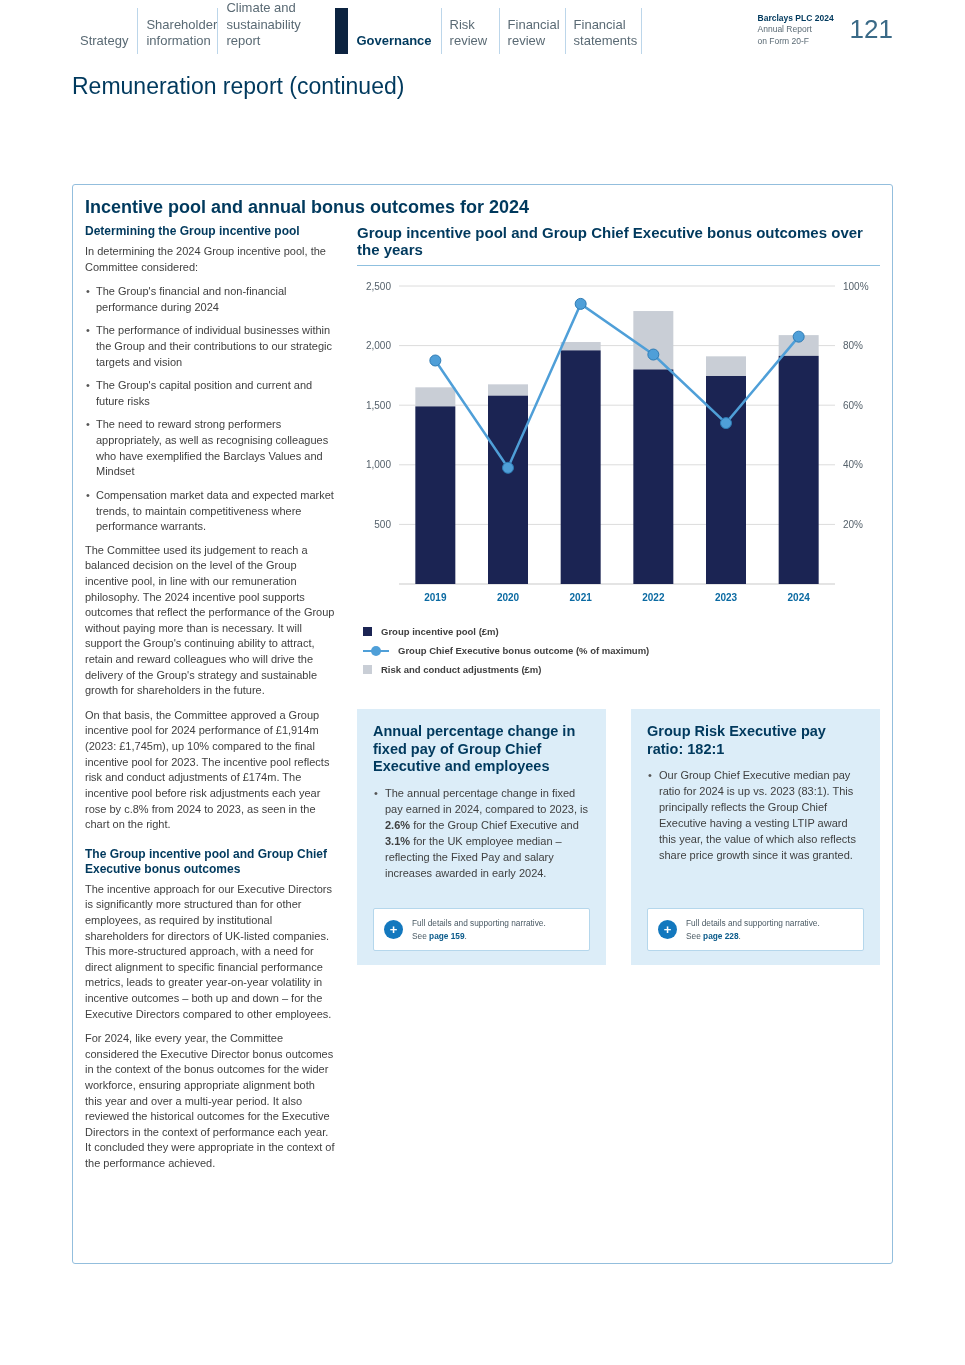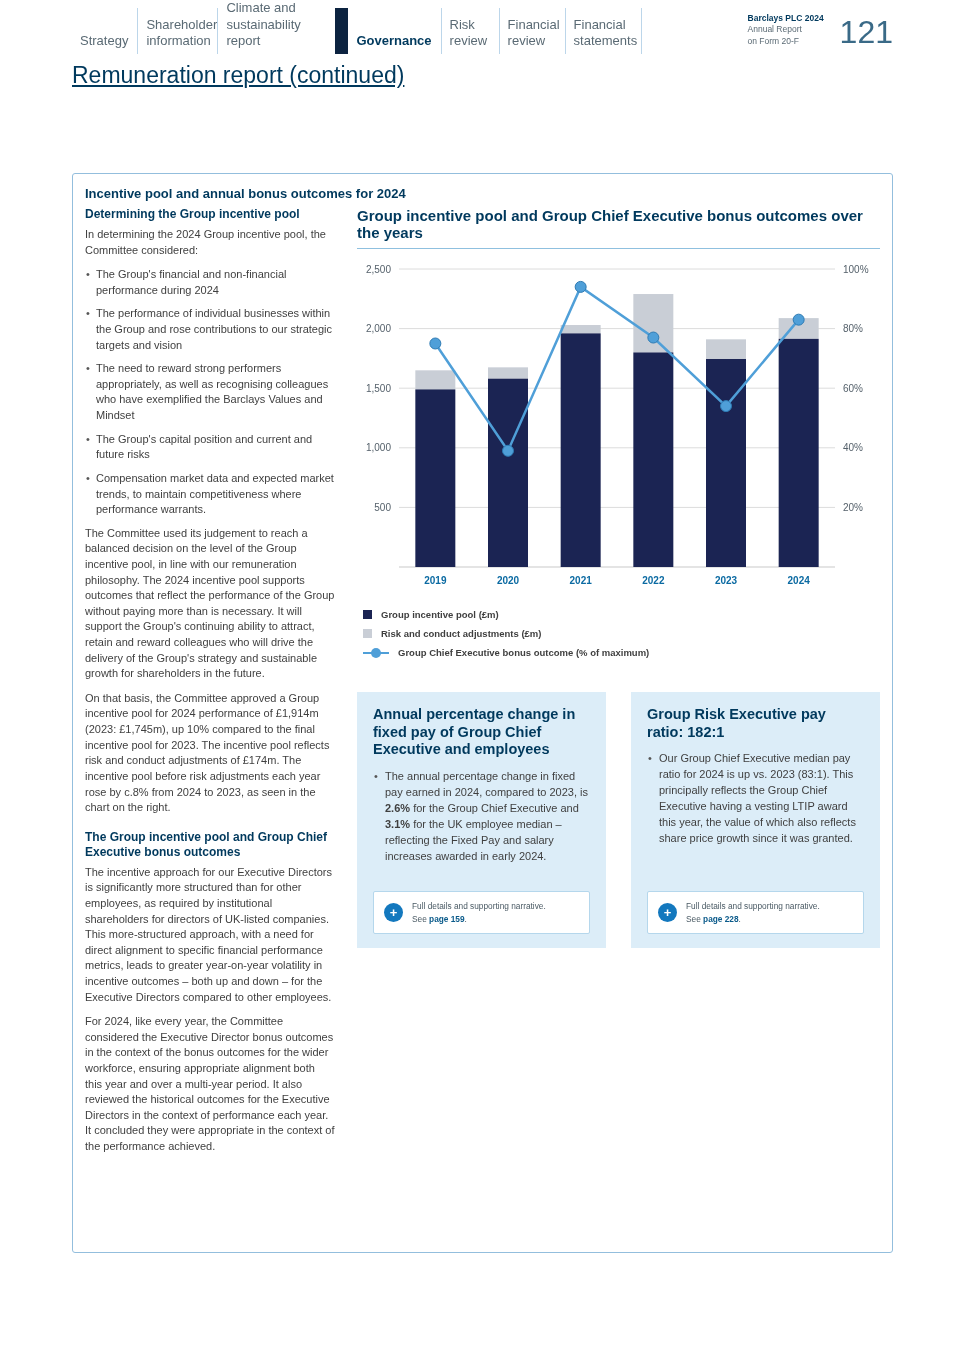--- a/index.html
+++ b/index.html
@@ -26,33 +26,33 @@
   .t1 .lbl { width:62px; }
   .t2 .lbl { width:100px; }
   .t4 .lbl { width:40px; }
   .t5 .lbl { width:48px; }
   .t6 .lbl { width:58px; }
   .active-marker { width:13px; background:#0c2340; }
   .tab--active { font-weight:bold; color:#00395d; }
   .nav-right { margin-left:auto; display:flex; align-items:flex-start; gap:16px; padding-top:5px; }
   .brand { font-size:8.5px; line-height:1.35; color:#5a6a74; }
   .brand .b1 { font-weight:bold; color:#00395d; }
-  .pageno { font-size:32px; line-height:1; color:#3a6a87; margin-top:3px; }
-
-  
-  .page-title { margin-top:8px; font-size:23px; font-weight:400; color:#00395d;text-decoration:underline; }
+  .pageno { font-size:26px; line-height:1; color:#3a6a87; margin-top:3px; }
+
+  
+  .page-title { margin-top:19px; font-size:23px; font-weight:400; color:#00395d; }
 
   
   .main-box {
     margin-top:84px;
     border:1px solid #93bedd; border-radius:3px;
     padding:12px 12px 20px 12px;
     min-height:1080px;
   }
-  .box-title { font-size:13px; font-weight:bold; color:#00395d; margin-bottom:6px; }
+  .box-title { font-size:18px; font-weight:bold; color:#00395d; margin-bottom:6px; }
   .columns { display:flex; gap:22px; }
   .left-col { flex:0 0 250px; width:250px; font-size:11px; line-height:1.42; }
   .right-col { flex:1; min-width:0; }
 
   .subhead { font-size:12px; font-weight:bold; color:#00395d; line-height:1.25; margin-bottom:5px; }
   .subhead2 { margin-top:14px; }
   .left-col p { margin-bottom:9px; }
   ul.bullets { list-style:none; margin-bottom:4px; }
   ul.bullets li { position:relative; padding-left:11px; margin-bottom:8px; }
   ul.bullets li::before { content:"•"; position:absolute; left:1px; top:0; color:#555; }
@@ -137,23 +137,23 @@
   <section class="main-box">
     <h2 class="box-title">Incentive pool and annual bonus outcomes for 2024</h2>
 
     <div class="columns">
 
       <div class="left-col">
         <h3 class="subhead">Determining the Group incentive pool</h3>
         <p>In determining the 2024 Group incentive pool, the Committee considered:</p>
         <ul class="bullets">
           <li>The Group's financial and non-financial performance during 2024</li>
-          <li>The performance of individual businesses within the Group and rose contributions to our strategic targets and vision</li>
+          <li>The performance of individual businesses within the Group and their contributions to our strategic targets and vision</li>
+          <li>The Group's capital position and current and future risks</li>
           <li>The need to reward strong performers appropriately, as well as recognising colleagues who have exemplified the Barclays Values and Mindset</li>
-          <li>The Group's capital position and current and future risks</li>
           <li>Compensation market data and expected market trends, to maintain competitiveness where performance warrants.</li>
         </ul>
         <p>The Committee used its judgement to reach a balanced decision on the level of the Group incentive pool, in line with our remuneration philosophy. The 2024 incentive pool supports outcomes that reflect the performance of the Group without paying more than is necessary. It will support the Group's continuing ability to attract, retain and reward colleagues who will drive the delivery of the Group's strategy and sustainable growth for shareholders in the future.</p>
         <p>On that basis, the Committee approved a Group incentive pool for 2024 performance of £1,914m (2023: £1,745m), up 10% compared to the final incentive pool for 2023. The incentive pool reflects risk and conduct adjustments of £174m. The incentive pool before risk adjustments each year rose by c.8% from 2024 to 2023, as seen in the chart on the right.</p>
         <h3 class="subhead subhead2">The Group incentive pool and Group Chief Executive bonus outcomes</h3>
         <p>The incentive approach for our Executive Directors is significantly more structured than for other employees, as required by institutional shareholders for directors of UK-listed companies. This more-structured approach, with a need for direct alignment to specific financial performance metrics, leads to greater year-on-year volatility in incentive outcomes – both up and down – for the Executive Directors compared to other employees.</p>
         <p>For 2024, like every year, the Committee considered the Executive Director bonus outcomes in the context of the bonus outcomes for the wider workforce, ensuring appropriate alignment both this year and over a multi-year period. It also reviewed the historical outcomes for the Executive Directors in the context of performance each year. It concluded they were appropriate in the context of the performance achieved.</p>
       </div>
 
       <div class="right-col">
@@ -205,26 +205,26 @@
               <circle cx="441.6666666666667" cy="60.66" r="5.5" fill="#4f9fd8" stroke="#2e7bb4" stroke-width="1"></circle>
             </svg>
           </div>
 
         <div class="legend">
           <div class="legend-row">
             <span class="sw sw-navy"></span>
             <span>Group incentive pool (£m)</span>
           </div>
           <div class="legend-row">
+            <span class="legend-line"></span>
+            <span>Group Chief Executive bonus outcome (% of maximum)</span>
+          </div>
+          <div class="legend-row">
             <span class="sw sw-grey"></span>
             <span>Risk and conduct adjustments (£m)</span>
-          </div>
-          <div class="legend-row">
-            <span class="legend-line"></span>
-            <span>Group Chief Executive bonus outcome (% of maximum)</span>
           </div>
         </div>
 
         <div class="panels">
 
           <div class="info-panel">
             <h4 class="panel-title">Annual percentage change in fixed pay of Group Chief Executive and employees</h4>
             <div class="panel-bullet">
               <span>The annual percentage change in fixed pay earned in 2024, compared to 2023, is </span><strong>2.6%</strong><span> for the Group Chief Executive and </span><strong>3.1%</strong><span> for the UK employee median – reflecting the Fixed Pay and salary increases awarded in early 2024.</span>
             </div>

